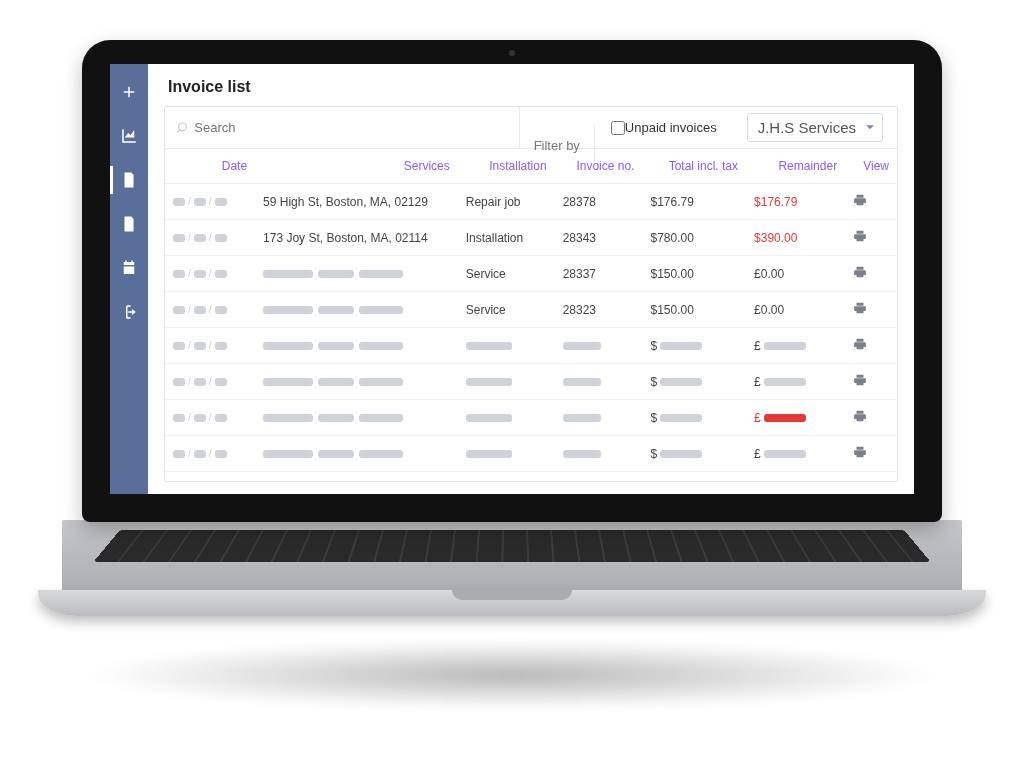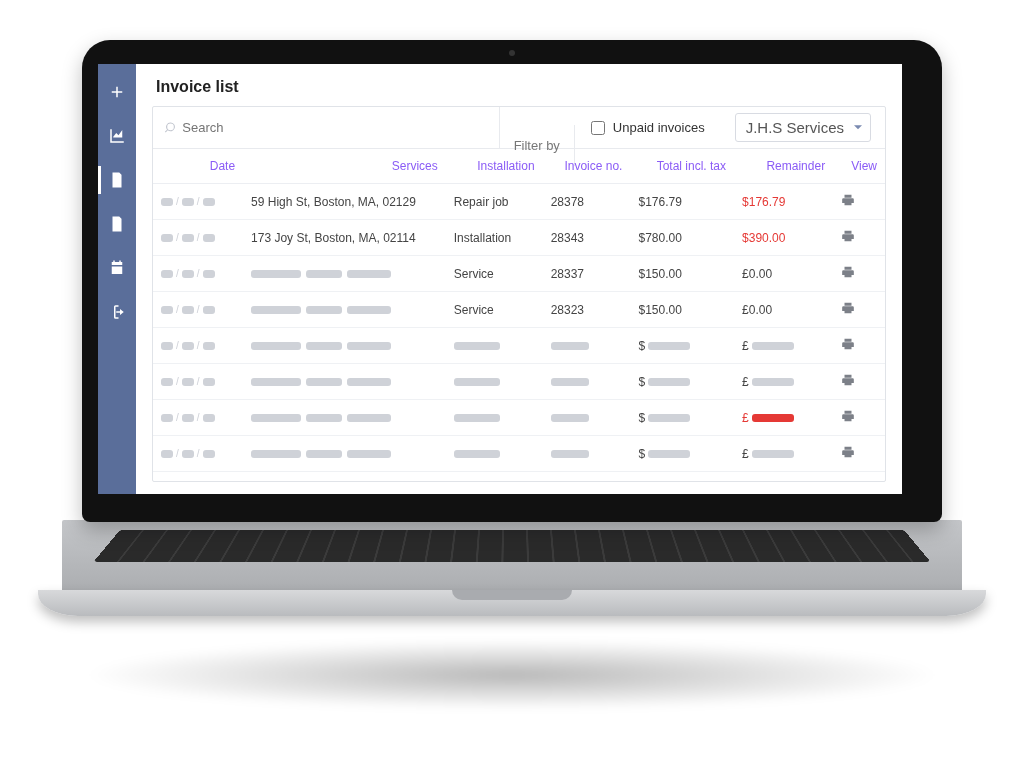--- a/index.html
+++ b/index.html
@@ -13,21 +13,21 @@
   .laptop {
     position: absolute;
     left: 50%;
     top: 40px;
     transform: translateX(-50%);
     width: 860px;
   }
   .screen-bezel {
     background: #111;
     border-radius: 28px 28px 8px 8px;
-    padding: 24px 28px 28px 16px;
+    padding: 24px 28px 28px 28px;
     box-shadow: 0 8px 20px rgba(0,0,0,0.25);
     position: relative;
   }
   .camera {
     position: absolute;
     top: 10px; left: 50%;
     transform: translateX(-50%);
     width: 6px; height: 6px;
     background: #333;
     border-radius: 50%;
@@ -113,21 +113,21 @@
     padding: 0 14px;
     color: #777;
     font-size: 13px;
     height: 100%;
     display: flex; align-items: center;
     border-right: 1px solid #e8eaee;
     margin-top: 36px;
   }
   .chk-wrap {
     padding: 0 16px;
-    display: flex; align-items: center; gap: 8px;
+    display: flex; align-items: center; 
     height: 100%;
     font-size: 13px;
     color: #333;
   }
   .chk-wrap input { width: 14px; height: 14px; }
   .select-wrap {
     margin-left: auto;
     padding: 0 14px;
     display: flex; align-items: center;
   }

